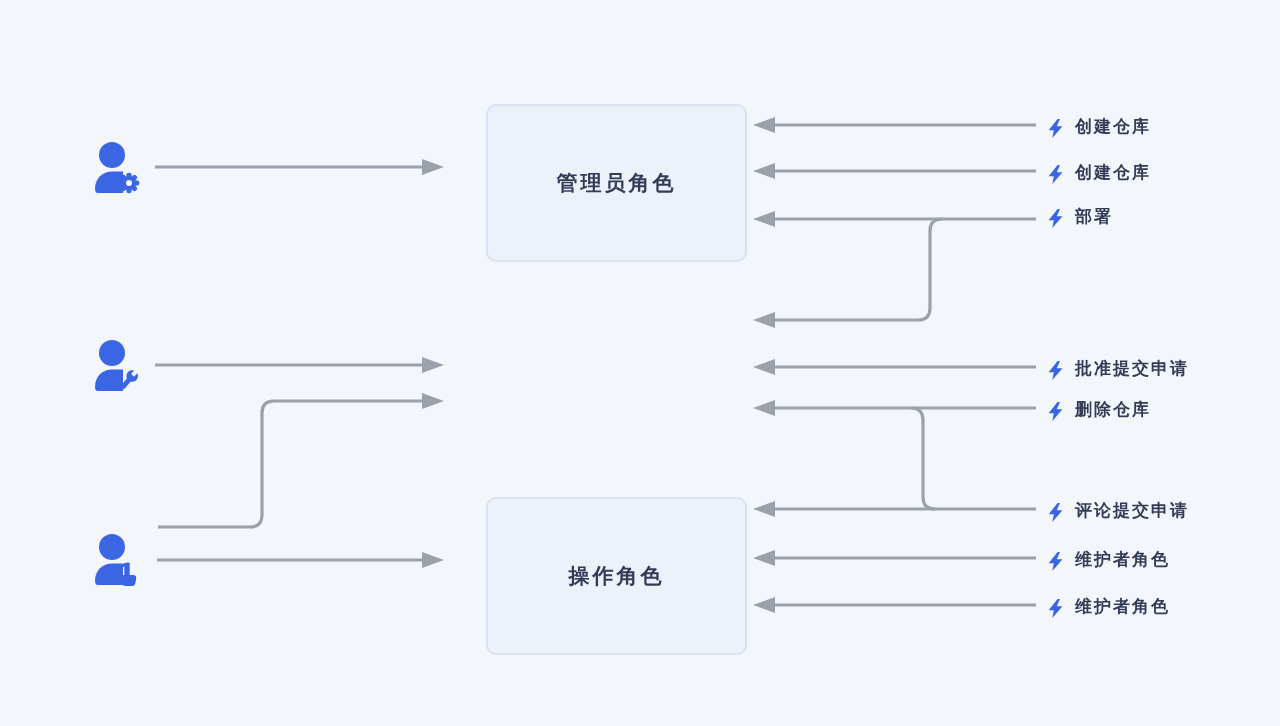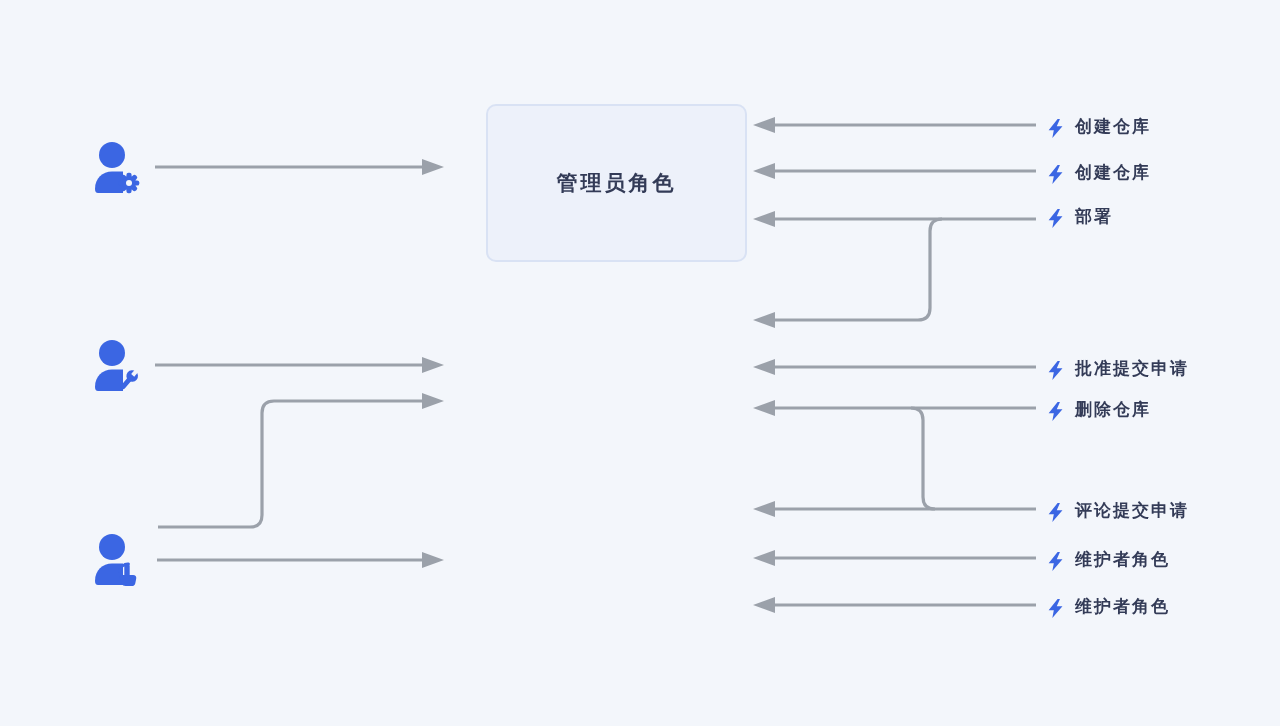--- a/index.html
+++ b/index.html
@@ -115,20 +115,23 @@
           <path d="M-2.7 -6.8 a2.7 2.7 0 0 1 5.4 0 V4 H-2.7 Z"></path>
           <path d="M-5.5 2 h11.5 q3.8 0.3 3.2 3.8 l-0.9 4.4 q-0.6 2.8 -3.4 2.8 h-6.3 q-2.9 0 -3.9 -2.6 l-1.7 -4.6 q-1.1 -3.4 1.5 -3.8 z"></path>
         </g>
       </g>
     </svg>
   </div>
 
   <div class="role-box" style="top:104px">
     <span class="role-label">管理员角色</span>
   </div>
+  <div class="role-box" style="top:497px">
+    <span class="role-label">操作角色</span>
+  </div>
 
   <div class="action" style="top:112px">
     <svg class="bolt" viewBox="0 0 16 18">
         <path d="M10 0 L1.5 10.6 H6.4 L5 18 L14.6 6.8 H9.2 L12.2 0 Z"></path>
       </svg>
     <span class="action-label">创建仓库</span>
   </div>
   <div class="action" style="top:158px">
     <svg class="bolt" viewBox="0 0 16 18">
         <path d="M10 0 L1.5 10.6 H6.4 L5 18 L14.6 6.8 H9.2 L12.2 0 Z"></path>

